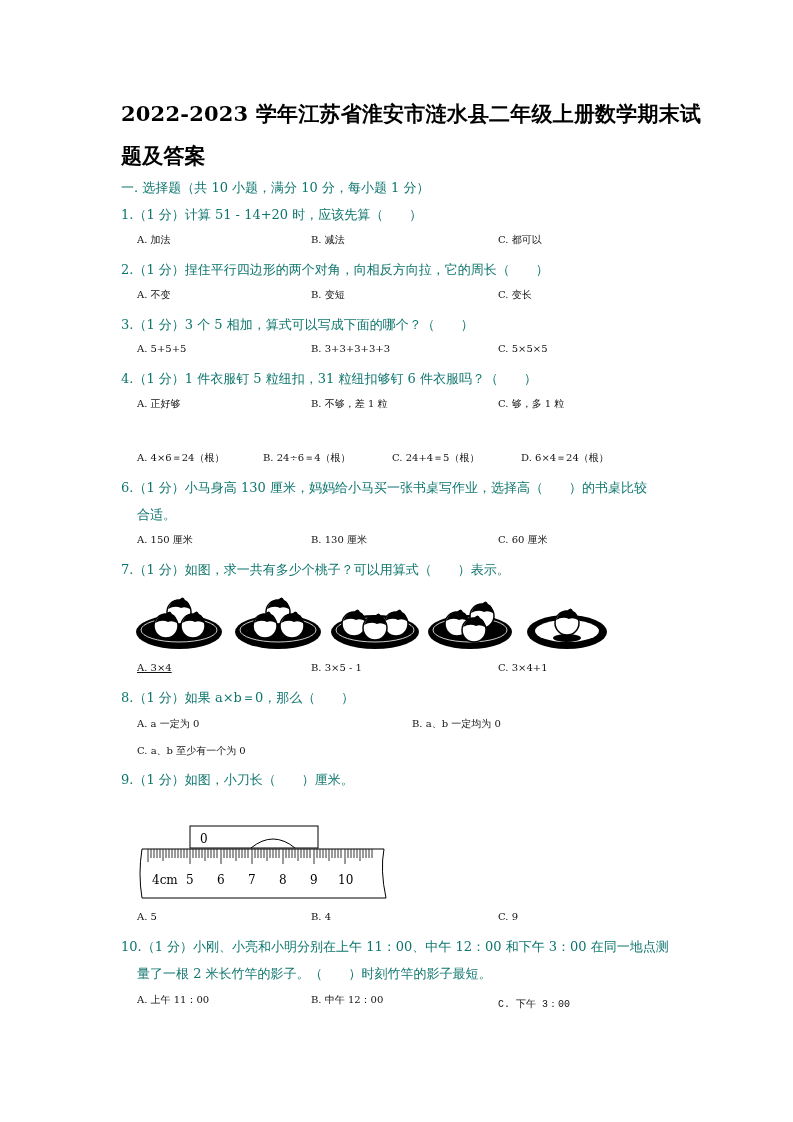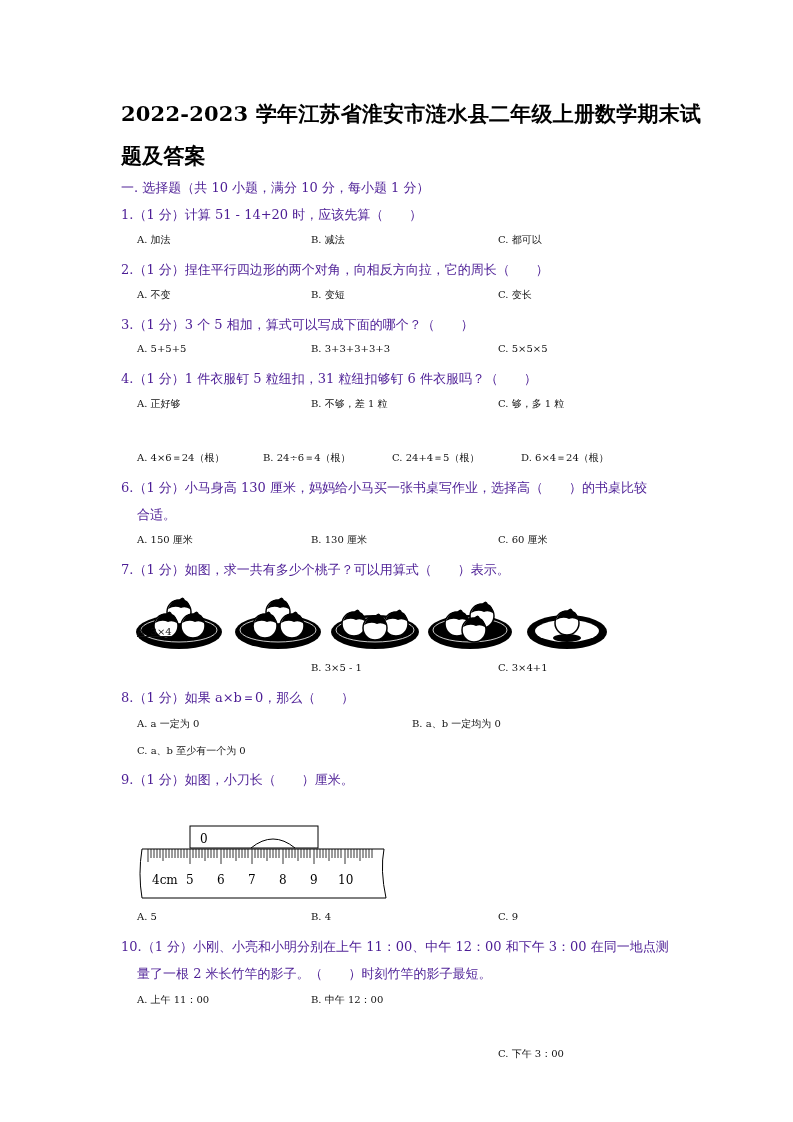--- a/index.html
+++ b/index.html
@@ -1,21 +1,21 @@
 <!DOCTYPE html>
 <html><head>
 <meta charset="utf-8">
 <style>
   html, body { margin: 0; padding: 0; background: #ffffff; }
   body { width: 793px; height: 1122px; position: relative; overflow: hidden;
          font-family: "DejaVu Serif", "Liberation Serif", serif; color: #111; }
   .page { position: absolute; left: 0; top: 0; width: 793px; height: 1122px; }
   .title { position: absolute; left: 121px; font-family: "DejaVu Serif", serif; font-weight: bold;
            font-size: 21px; letter-spacing: 0.2px; color: #000; white-space: nowrap; }
-  .line { position: absolute; font-size: 13px; white-space: nowrap; color: #4c1d95; }
+  .line { position: absolute; font-size: 13px; white-space: nowrap; color: #0f766e; }
   .opt { position: absolute; font-size: 10px; white-space: nowrap; color: #111; }
   .plates { position: absolute; left: 132px; top: 592px; width: 490px; height: 60px; }
   .ruler-fig { position: absolute; left: 138px; top: 822px; width: 260px; height: 80px; }
 </style>
 </head>
 <body>
 
 <div class="page">
 
   <div class="title" style="top:100px;">2022-2023 学年江苏省淮安市涟水县二年级上册数学期末试</div>
@@ -97,21 +97,21 @@
     </g>
 
     <g>
       <ellipse cx="435" cy="40" rx="40" ry="17" fill="#000"></ellipse>
       <ellipse cx="435" cy="39" rx="32" ry="11" fill="#fff"></ellipse>
       <ellipse cx="435" cy="46" rx="14" ry="4" fill="#000"></ellipse>
       <use href="#peach" x="435" y="31"></use>
     </g>
   </svg>
 
-  <div class="opt" style="left:137px; top:626px;text-decoration:underline;">A. 3×4</div>
+  <div class="opt" style="left:137px; top:662px;text-decoration:underline;">A. 3×4</div>
   <div class="opt" style="left:311px; top:662px;">B. 3×5 - 1</div>
   <div class="opt" style="left:498px; top:662px;">C. 3×4+1</div>
 
   <div class="line" style="left:121px; top:689px;">8.（1 分）如果 a×b＝0，那么（　　）</div>
   <div class="opt" style="left:137px; top:717px;">A. a 一定为 0</div>
   <div class="opt" style="left:412px; top:717px;">B. a、b 一定均为 0</div>
   <div class="opt" style="left:137px; top:744px;">C. a、b 至少有一个为 0</div>
 
   <div class="line" style="left:121px; top:771px;">9.（1 分）如图，小刀长（　　）厘米。</div>
 
@@ -210,15 +210,15 @@
   </svg>
 
   <div class="opt" style="left:137px; top:911px;">A. 5</div>
   <div class="opt" style="left:311px; top:911px;">B. 4</div>
   <div class="opt" style="left:498px; top:911px;text-align:right;">C. 9</div>
 
   <div class="line" style="left:121px; top:938px;">10.（1 分）小刚、小亮和小明分别在上午 11：00、中午 12：00 和下午 3：00 在同一地点测</div>
   <div class="line" style="left:137px; top:965px;">量了一根 2 米长竹竿的影子。（　　）时刻竹竿的影子最短。</div>
   <div class="opt" style="left:137px; top:993px;">A. 上午 11：00</div>
   <div class="opt" style="left:311px; top:993px;">B. 中午 12：00</div>
-  <div class="opt" style="left:498px; top:1047px;">C. 下午 3：00</div>
+  <div class="opt" style="left:498px; top:997px;font-family:Liberation Mono, monospace;">C. 下午 3：00</div>
 
 </div>
 
 </body></html>

